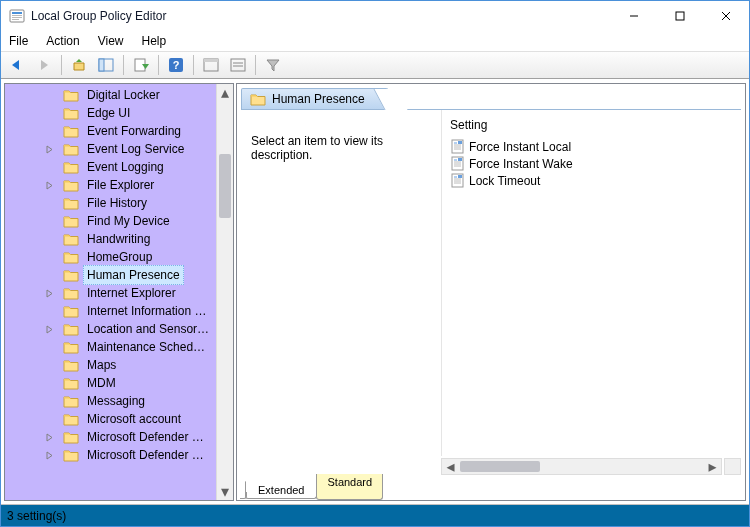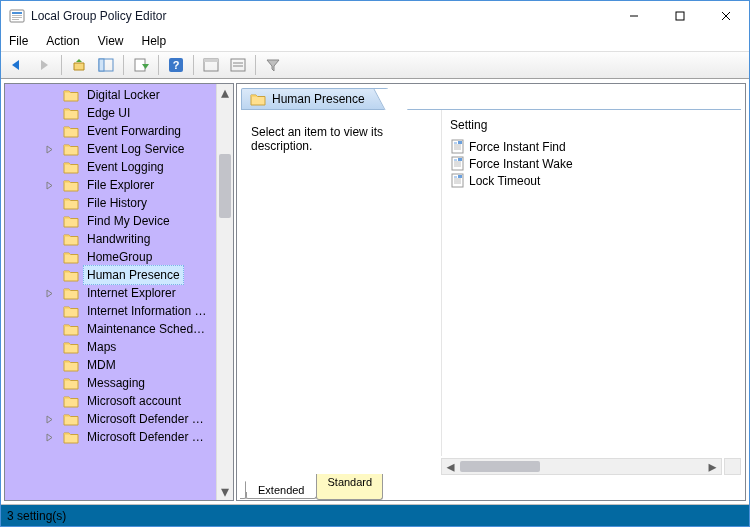--- a/index.html
+++ b/index.html
@@ -27,21 +27,21 @@
   .tree-vscroll { position:absolute; right:0; top:0; bottom:0; width:17px; background:#f0f0f0; border-left:1px solid #ddd; }
   .scroll-arrow { height:17px; display:flex; align-items:center; justify-content:center; color:#606060; cursor:pointer; }
   .scroll-thumb { position:absolute; left:2px; right:2px; top:70px; height:64px; background:#c2c3c9; border-radius:2px; cursor:pointer; }
   .details-pane { flex:1; border:1px solid #828790; margin:3px 3px 3px 1px; display:flex; flex-direction:column; background:#fff; overflow:hidden; }
   .details-body { flex:1; display:flex; flex-direction:column; position:relative; overflow:hidden; }
   .pane-header-tab { display:flex; margin:4px 0 0 4px; }
   .pane-header { background:linear-gradient(#dbe9f9,#bcd5f0); border:1px solid #9ab8d8; border-bottom:none; padding:3px 22px 3px 8px; font-size:12px; display:flex; align-items:center; border-radius:2px 2px 0 0; position:relative; }
   .pane-header::after { content:""; position:absolute; right:-15px; top:0; bottom:-1px; width:22px; background:#fff; border-left:1px solid #9ab8d8; transform:skewX(28deg); }
   .pane-header .folder-icon { margin-right:6px; }
   .ext-row { display:flex; flex:1; border-top:1px solid #9ab8d8; margin:0 4px; overflow:hidden; }
-  .ext-left { width:200px; padding:15px 10px; font-size:12px; color:#000; }
+  .ext-left { width:200px; padding:24px 10px; font-size:12px; color:#000; }
   .ext-right { flex:1; padding:6px 4px; font-size:12px; display:flex; flex-direction:column; border-left:1px solid #e5e5e5; }
   .col-header { font-size:12px; padding:2px 4px 6px; }
   .setting-item { display:flex; align-items:center; padding:1px 4px; cursor:pointer; white-space:nowrap; }
   .policy-icon { width:15px; height:15px; margin-right:4px; }
   .hscroll-wrap { height:17px; margin:2px 4px 4px; display:flex; align-items:center; }
   .hscroll { flex:1; height:17px; background:#f0f0f0; border:1px solid #ddd; position:relative; }
   .hscroll .harrow { position:absolute; top:0; width:17px; height:15px; display:flex; align-items:center; justify-content:center; color:#606060; cursor:pointer;}
   .hscroll .harrow.l{left:0;} .hscroll .harrow.r{right:0;}
   .hscroll .hthumb { position:absolute; top:2px; bottom:2px; left:18px; width:80px; background:#c2c3c9; border-radius:2px; }
   .view-tabs { height:21px; display:flex; align-items:flex-end; padding-left:8px; background:#fff; }
@@ -285,20 +285,34 @@
             <div class="tree-item">
               <span class="folder-icon">
                 <svg viewBox="0 0 16 13">
                   <path d="M1 2 L6 2 L7.5 3.5 L15 3.5 L15 12 L1 12 Z" fill="#ffe08f" stroke="#caa23c"></path>
                   <path d="M1 2 L6 2 L7.5 3.5 L1 3.5 Z" fill="#f3ca5f"></path>
                 </svg>
               </span>
               <span class="label-span">Internet Information …</span>
             </div>
             <div class="tree-item">
+              <span class="expander">
+                <svg width="9" height="9">
+                  <polygon points="2,1 7,4.5 2,8" fill="none" stroke="#808080"></polygon>
+                </svg>
+              </span>
+              <span class="folder-icon">
+                <svg viewBox="0 0 16 13">
+                  <path d="M1 2 L6 2 L7.5 3.5 L15 3.5 L15 12 L1 12 Z" fill="#ffe08f" stroke="#caa23c"></path>
+                  <path d="M1 2 L6 2 L7.5 3.5 L1 3.5 Z" fill="#f3ca5f"></path>
+                </svg>
+              </span>
+              <span class="label-span">Location and Sensor…</span>
+            </div>
+            <div class="tree-item">
               <span class="folder-icon">
                 <svg viewBox="0 0 16 13">
                   <path d="M1 2 L6 2 L7.5 3.5 L15 3.5 L15 12 L1 12 Z" fill="#ffe08f" stroke="#caa23c"></path>
                   <path d="M1 2 L6 2 L7.5 3.5 L1 3.5 Z" fill="#f3ca5f"></path>
                 </svg>
               </span>
               <span class="label-span">Maintenance Sched…</span>
             </div>
             <div class="tree-item">
               <span class="folder-icon">
@@ -397,21 +411,21 @@
                   <span class="policy-icon">
                     <svg viewBox="0 0 15 15">
                       <rect x="2" y="1" width="11" height="13" fill="#fff" stroke="#9a9a9a"></rect>
                       <line x1="4" y1="4" x2="7" y2="4" stroke="#6aa0de"></line>
                       <line x1="4" y1="6" x2="11" y2="6" stroke="#bcbcbc"></line>
                       <line x1="4" y1="8" x2="11" y2="8" stroke="#bcbcbc"></line>
                       <line x1="4" y1="10" x2="11" y2="10" stroke="#bcbcbc"></line>
                       <rect x="8" y="2" width="4" height="3" fill="#6aa0de"></rect>
                     </svg>
                   </span>
-                  <span>Force Instant Find</span>
+                  <span>Force Instant Local</span>
                 </div>
                 <div class="setting-item">
                   <span class="policy-icon">
                     <svg viewBox="0 0 15 15">
                       <rect x="2" y="1" width="11" height="13" fill="#fff" stroke="#9a9a9a"></rect>
                       <line x1="4" y1="4" x2="7" y2="4" stroke="#6aa0de"></line>
                       <line x1="4" y1="6" x2="11" y2="6" stroke="#bcbcbc"></line>
                       <line x1="4" y1="8" x2="11" y2="8" stroke="#bcbcbc"></line>
                       <line x1="4" y1="10" x2="11" y2="10" stroke="#bcbcbc"></line>
                       <rect x="8" y="2" width="4" height="3" fill="#6aa0de"></rect>

